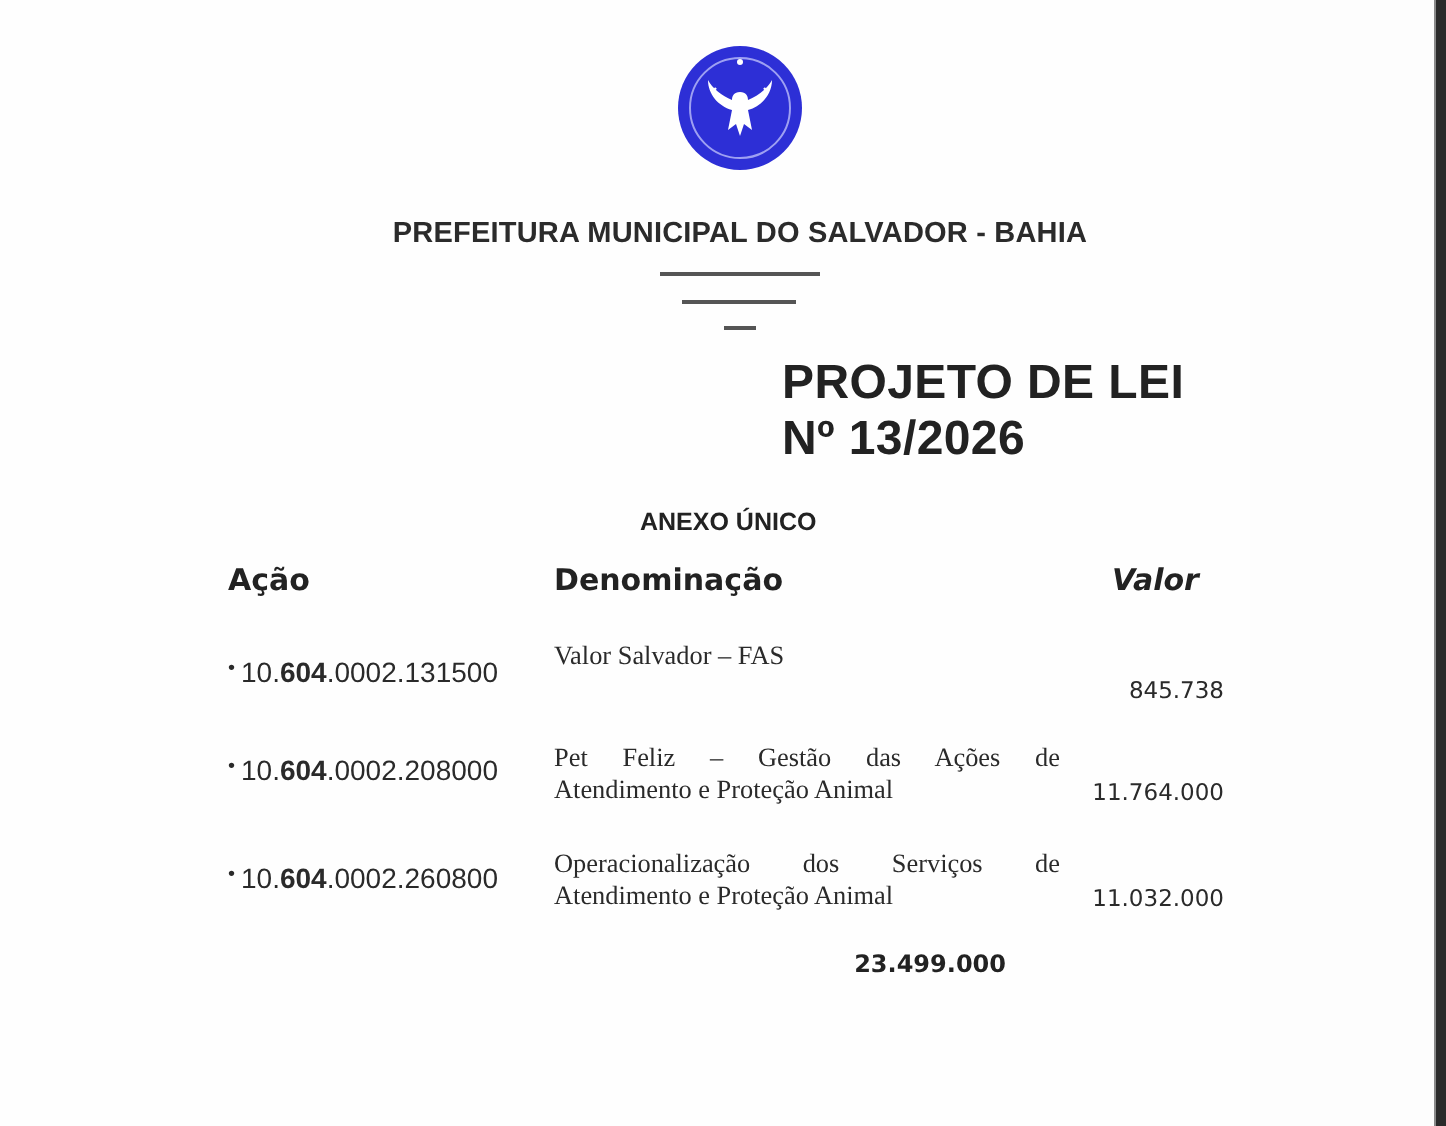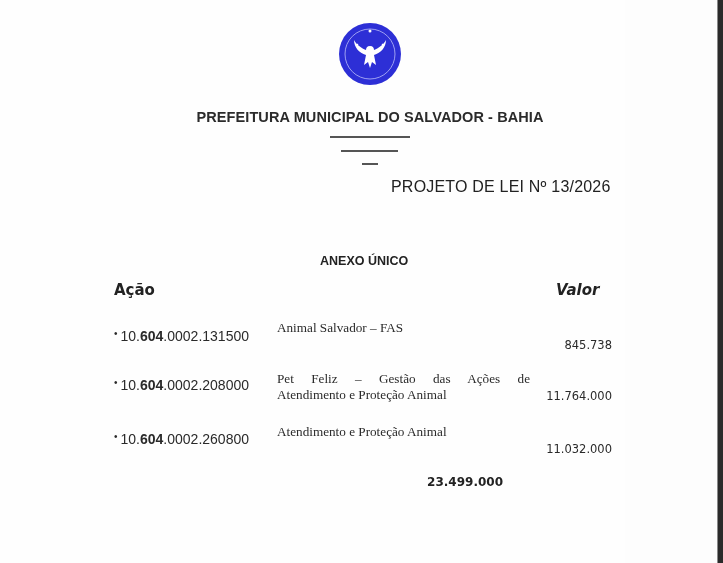--- a/index.html
+++ b/index.html
@@ -25,21 +25,21 @@
       font-family: "Liberation Sans", sans-serif; font-weight: bold; font-size: 14.5px;
       color: #2b2b2b; letter-spacing: 0.1px;
     }
     .rule { position: absolute; height: 2px; background: #555; }
     .r1 { left: 330px; width: 80px; top: 136px; }
     .r2 { left: 341px; width: 57px; top: 150px; }
     .r3 { left: 362px; width: 16px; top: 163px; }
 
     .bill-title {
       position: absolute; left: 391px; top: 178px;
-      font-family: "Liberation Sans", sans-serif; font-weight: normal; font-size: 16px;
+      font-family: "Liberation Sans", sans-serif; font-weight: bold; font-size: 24px;
       color: #222; letter-spacing: 0.2px;
     }
     .annex-title {
       position: absolute; left: 320px; top: 218px;
       font-family: "Liberation Sans", sans-serif; font-weight: bold; font-size: 12.5px;
       color: #222;
       margin-top: 36px;
     }
     .th {
       position: absolute; top: 281px;
@@ -88,48 +88,50 @@
 
   <div class="inst-title">PREFEITURA MUNICIPAL DO SALVADOR - BAHIA</div>
   <div class="rule r1"></div>
   <div class="rule r2"></div>
   <div class="rule r3"></div>
 
   <div class="bill-title">PROJETO DE LEI Nº 13/2026</div>
   <div class="annex-title">ANEXO ÚNICO</div>
 
   <div class="th th-acao">Ação</div>
+  <div class="th th-denom">Denominação</div>
   <div class="th th-valor">Valor</div>
 
   <div class="row" style="top:318px">
     <div class="code" style="top:10px">
       <span class="bullet">•</span><span>10.</span><b>604</b><span>.0002.131500</span>
     </div>
     <div class="desc" style="top:2px">
-      <span class="line2">Animal Salvador – FAS</span>
+      <span class="line2">Valor Salvador – FAS</span>
     </div>
     <div class="val" style="top:20px">845.738</div>
   </div>
 
   <div class="row" style="top:371px">
     <div class="code" style="top:6px">
       <span class="bullet">•</span><span>10.</span><b>604</b><span>.0002.208000</span>
     </div>
     <div class="desc" style="top:0px">
       <span class="line1">Pet Feliz – Gestão das Ações de</span>
       <span class="line2">Atendimento e Proteção Animal</span>
     </div>
     <div class="val" style="top:18px">11.764.000</div>
   </div>
 
   <div class="row" style="top:424px">
     <div class="code" style="top:7px">
       <span class="bullet">•</span><span>10.</span><b>604</b><span>.0002.260800</span>
     </div>
     <div class="desc" style="top:0px">
+      <span class="line1">Operacionalização dos Serviços de</span>
       <span class="line2">Atendimento e Proteção Animal</span>
     </div>
     <div class="val" style="top:18px">11.032.000</div>
   </div>
 
   <div class="total">23.499.000</div>
 </div>
 
 <div class="right-edge-inner"></div>
 <div class="right-edge"></div>

